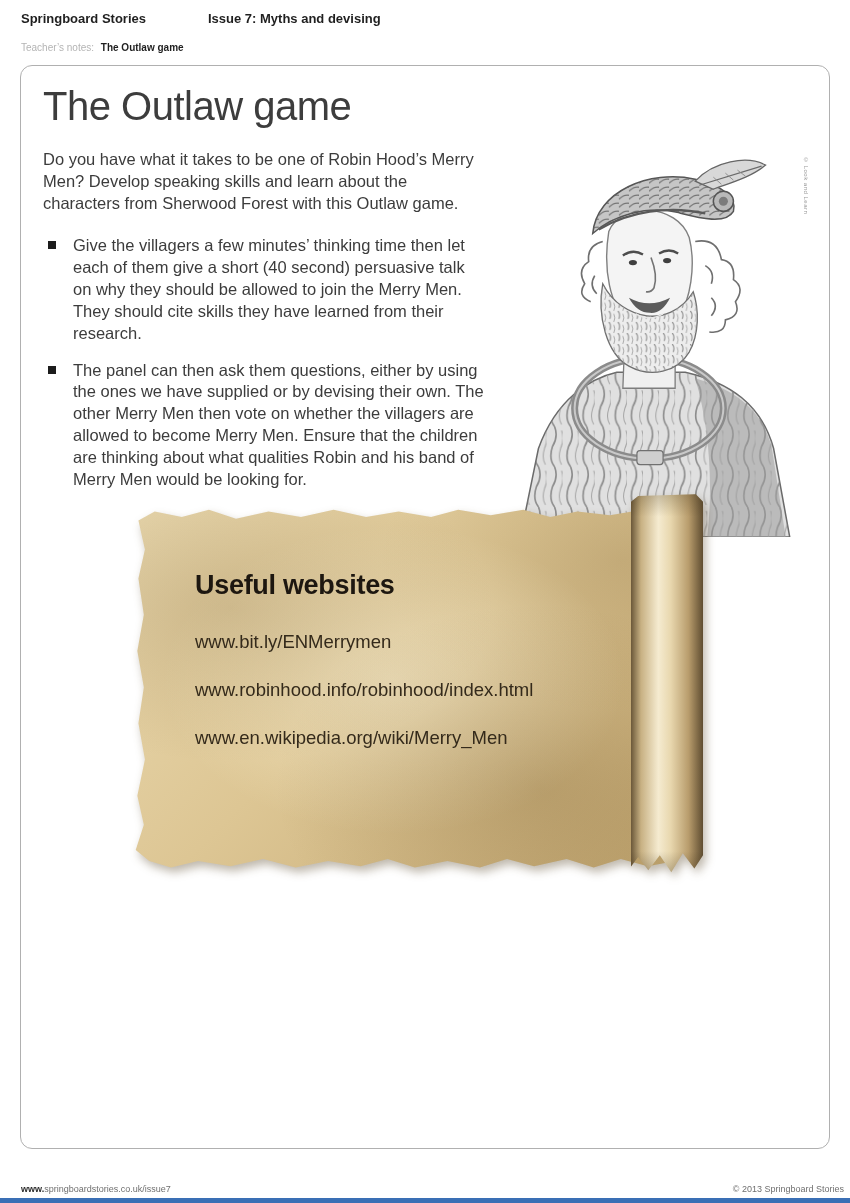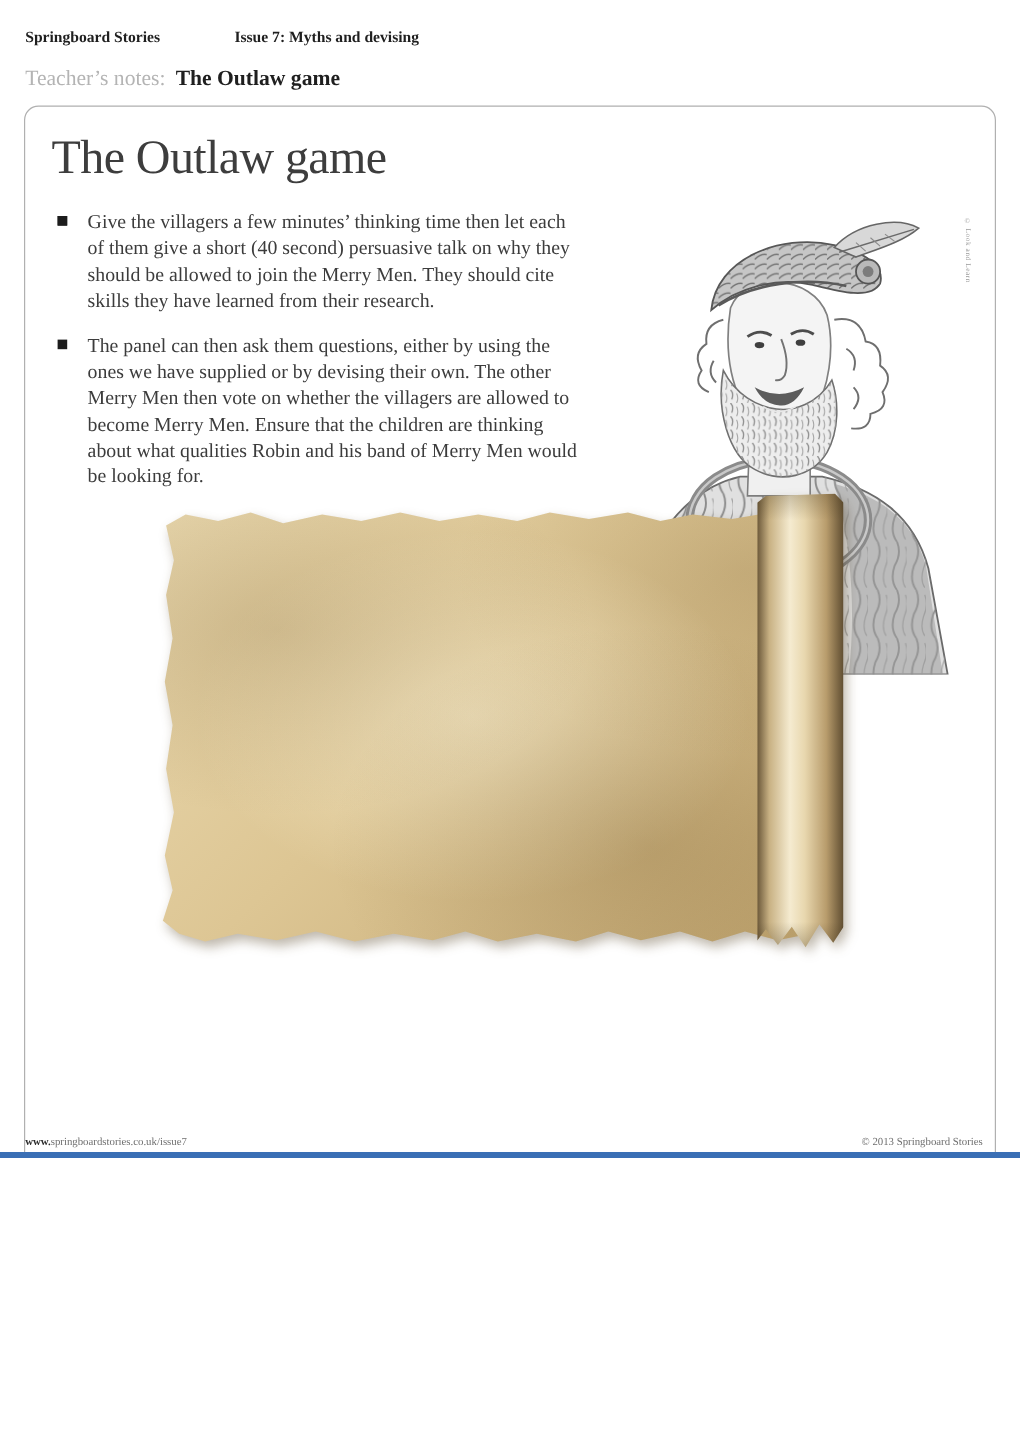--- a/index.html
+++ b/index.html
@@ -2,39 +2,38 @@
 <html><head>
 <meta charset="utf-8">
 <style>
   * { margin: 0; padding: 0; box-sizing: border-box; }
   html, body { background: #ffffff; }
   body { font-family: "Liberation Sans", sans-serif; color: #3a3a3a; }
 
   .page {
     position: relative;
     width: 850px;
-    height: 953px;
-    margin: 12px auto;
+    height: 1203px;
+    margin: 0 auto;
     background: #ffffff;
     overflow: hidden;
-    font-family: Liberation Serif, serif;
   }
 
   
   .top-header {
     display: flex;
     gap: 62px;
     padding: 11px 0 0 21px;
     font-size: 13px;
     font-weight: bold;
     color: #1f1f1f;
   }
   .sub-header {
     padding: 16px 16px 0 21px;
-    font-size: 18px;
+    font-size: 10px;
   }
   .sub-header .prefix { color: #b4b4b4; }
   .sub-header .doc-title { color: #1f1f1f; font-weight: bold; margin-left: 4px; }
 
   
   .doc-box {
     position: relative;
     margin: 12px 20px 0 20px;
     height: 1084px;
     border: 1px solid #b0b0b0;
@@ -159,21 +158,21 @@
   
   .footer-left {
     position: absolute;
     left: 21px; bottom: 9px;
     font-size: 9px;
     color: #6f6f6f;
   }
   .footer-left .b { font-weight: bold; color: #2a2a2a; }
   .footer-right {
     position: absolute;
-    right: 31px; bottom: 9px;
+    right: 6px; bottom: 9px;
     font-size: 9px;
     color: #6f6f6f;
   }
   .accent-bar {
     position: absolute;
     left: 0; right: 0; bottom: 0;
     height: 5px;
     background: #3a6fb5;
   }
 </style>
@@ -257,38 +256,45 @@
         </g>
 
         <circle cx="224" cy="56" r="10" fill="#b9b9b9" stroke="#555555" stroke-width="1.5"></circle>
         <circle cx="224" cy="56" r="4.5" fill="#7c7c7c"></circle>
 
         <path d="M100,84 C130,66 170,60 206,68" stroke="#5a5a5a" stroke-width="2.2" fill="none"></path>
       </svg>
       <span class="figure-credit">© Look and Learn</span>
     </div>
 
+    <p class="intro">Do you have what it takes to be one of Robin Hood’s Merry Men? Develop speaking skills and learn about the  characters from Sherwood Forest with this Outlaw game.</p>
 
     <ul class="bullet-list">
       <li>
         <span class="sq"></span>
       </li>
       <li>
         <span class="sq"></span>
         <span>Give the villagers a few minutes’ thinking time then let each of them give a short (40 second) persuasive talk on why they should be allowed to join the Merry Men. They should cite skills they have learned from their research.</span>
       </li>
       <li>
         <span class="sq"></span>
         <span>The panel can then ask them questions, either by using the ones we have supplied or by devising their own. The other Merry Men then vote on whether the villagers are allowed to become Merry Men. Ensure that the children are thinking about what qualities Robin and his band of Merry Men would be looking for.</span>
       </li>
     </ul>
 
     <div class="scroll-outer">
       <div class="scroll-body"></div>
       <div class="scroll-roll"></div>
+      <div class="scroll-content">
+        <div class="scroll-heading">Useful websites</div>
+        <a class="scroll-link">www.bit.ly/ENMerrymen</a>
+        <a class="scroll-link">www.robinhood.info/robinhood/index.html</a>
+        <a class="scroll-link">www.en.wikipedia.org/wiki/Merry_Men</a>
+      </div>
     </div>
 
   </div>
 
   <div class="footer-left">
     <span class="b">www.</span><span>springboardstories.co.uk/issue7</span>
   </div>
   <div class="footer-right">© 2013 Springboard Stories</div>
   <div class="accent-bar"></div>
 

